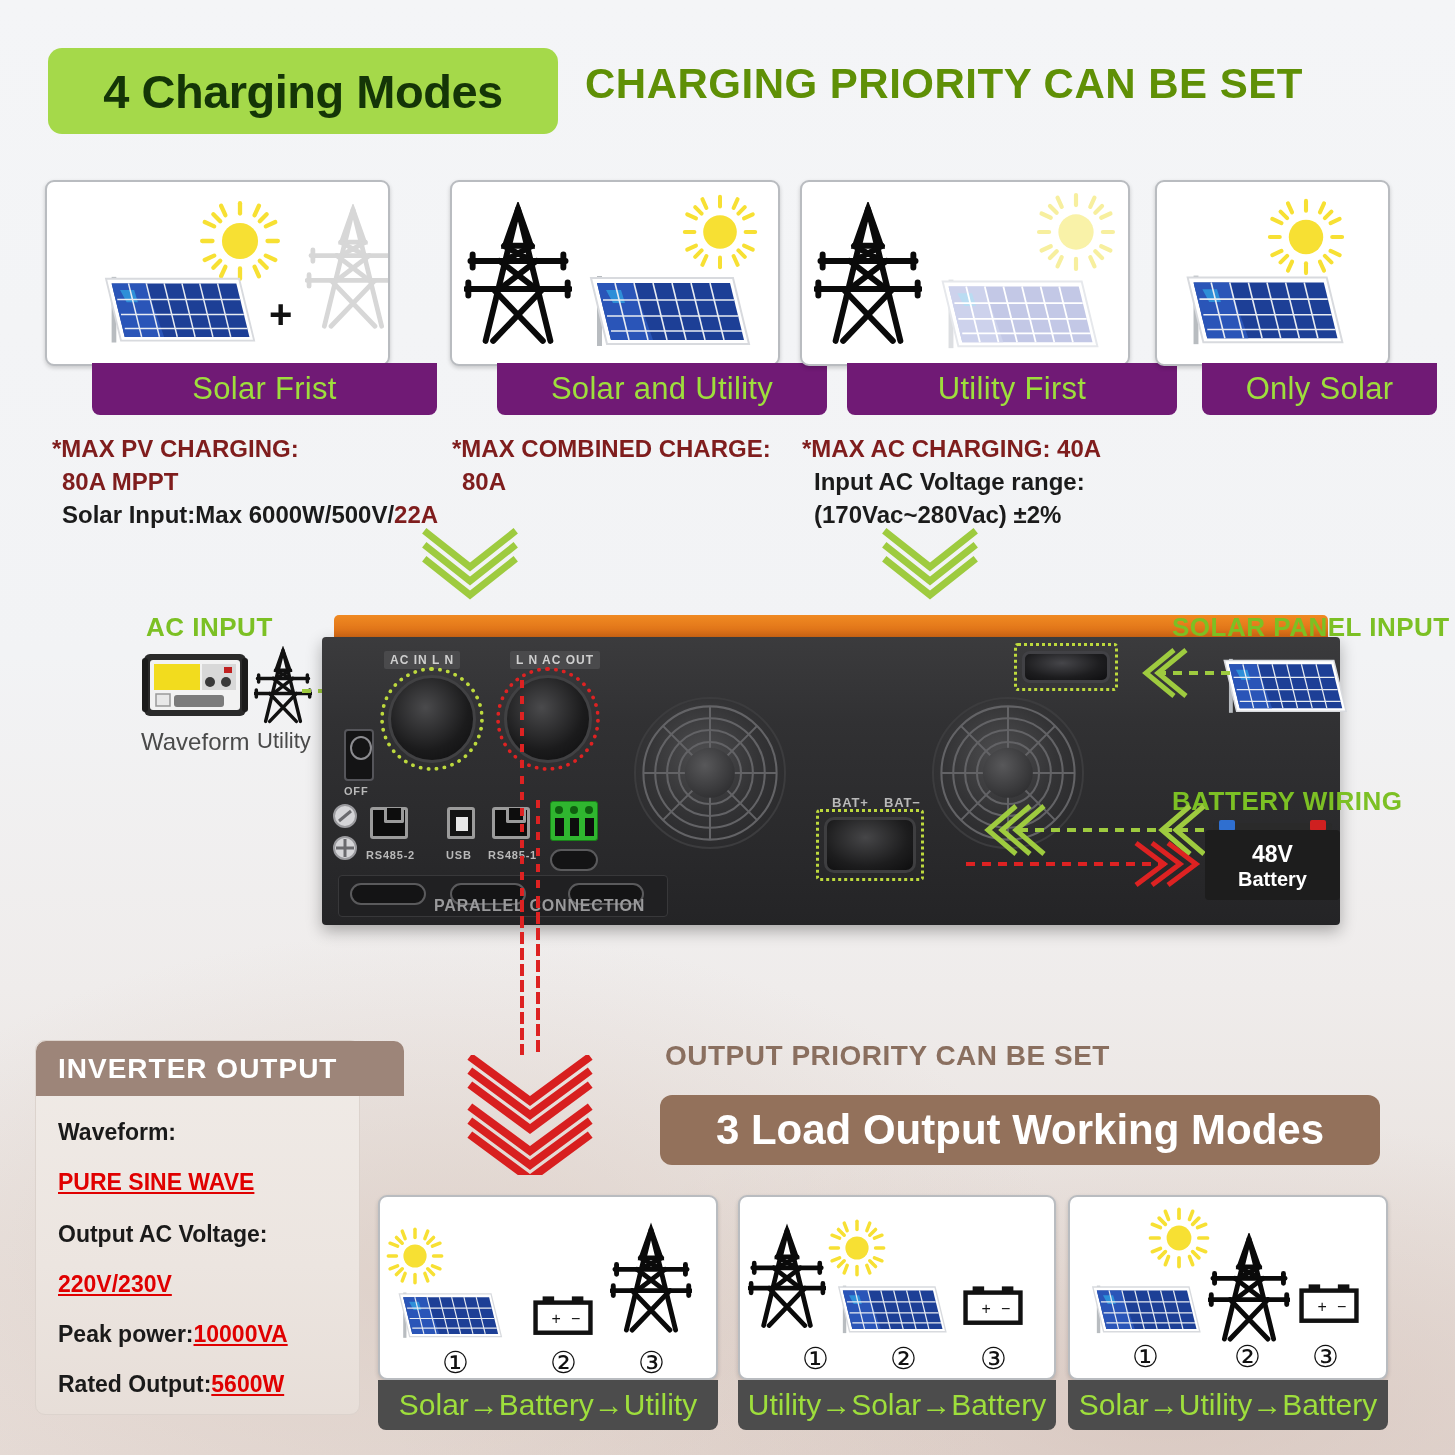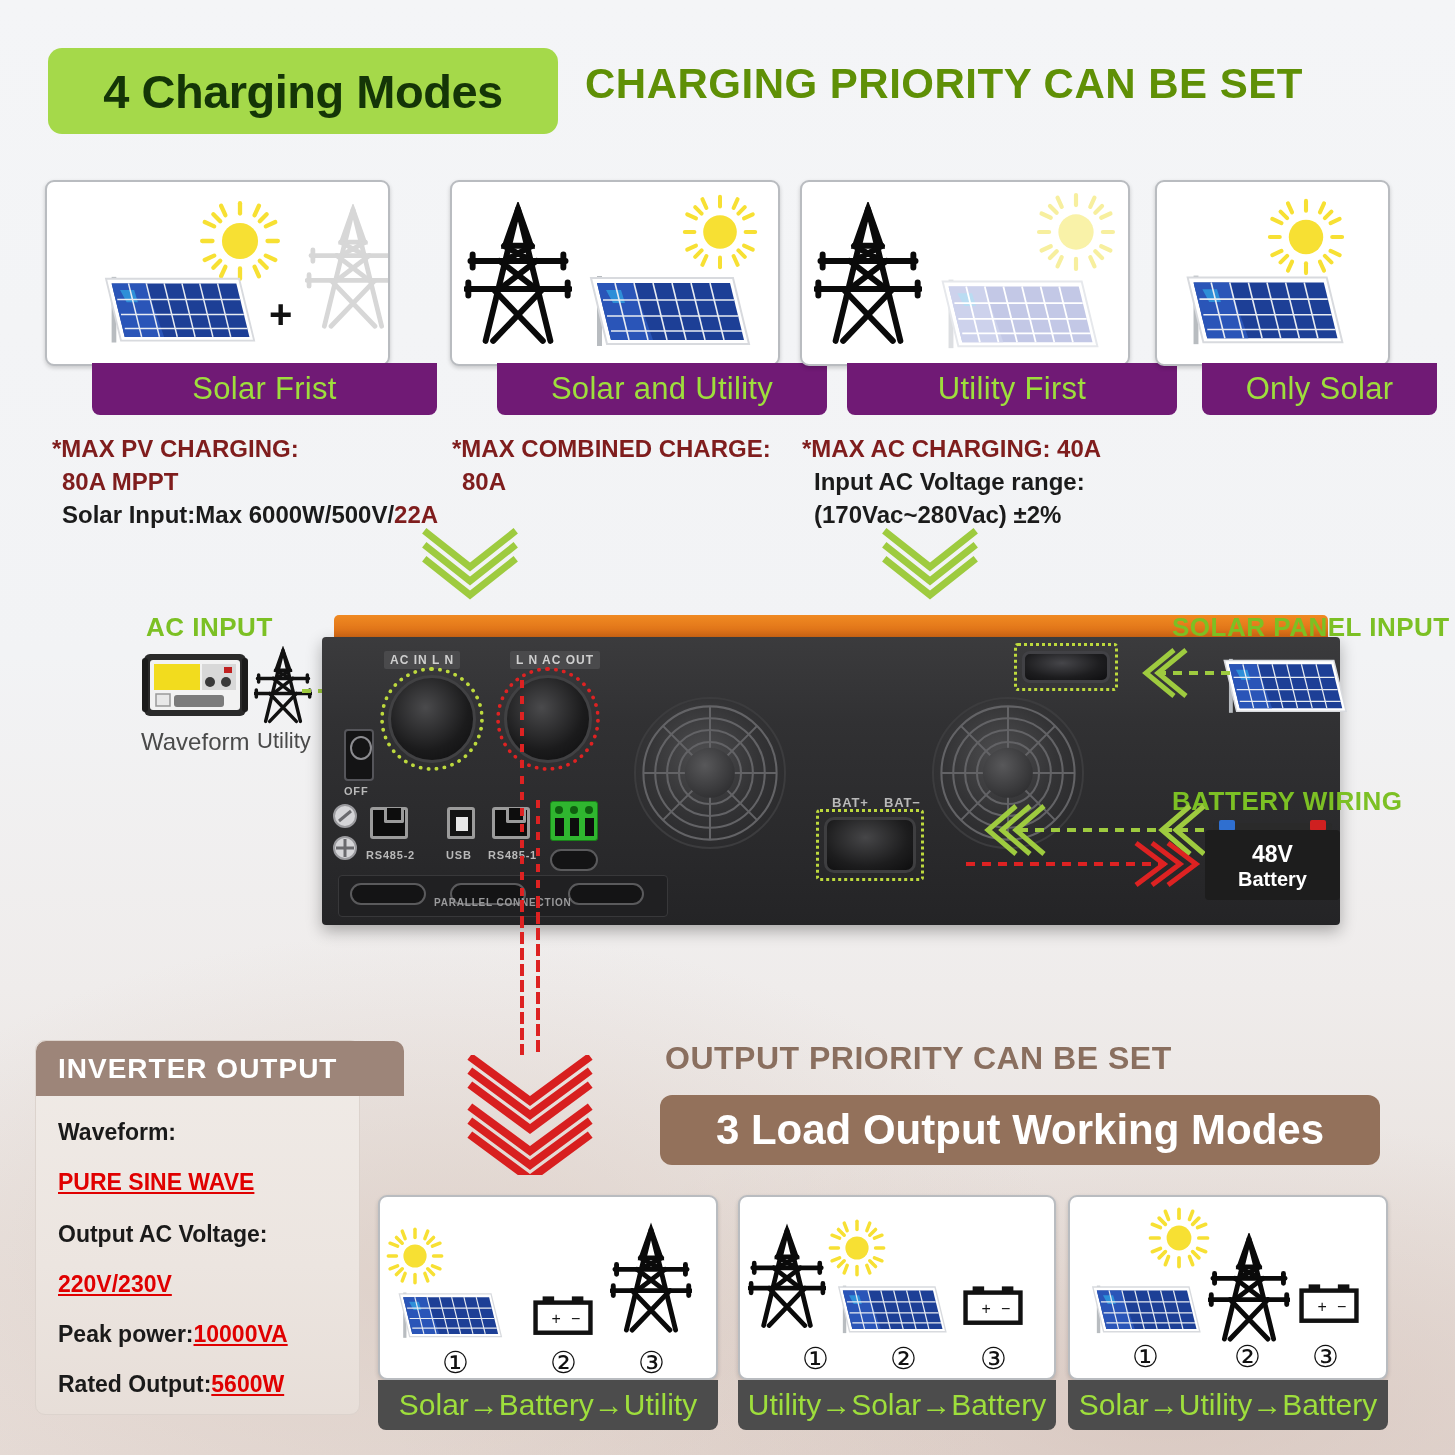--- a/index.html
+++ b/index.html
@@ -160,21 +160,21 @@
     background:linear-gradient(180deg,#f0ebe7 0%, #ece5e0 60%, #e7ded8 100%);
     border-radius:10px; border:1px solid #dcd3cd; }
   #invhdr{ position:absolute; left:0; top:0; width:368px; height:55px;
     background:#9d8579; border-radius:10px 10px 0 0; display:flex; align-items:center; padding-left:22px;}
   #invhdr span{ color:#fff; font-size:28px; font-weight:bold; letter-spacing:1px;}
   .invline{ position:absolute; left:22px; font-size:23px; color:#1a1a1a; font-weight:bold; white-space:nowrap;}
   .invline .r{ color:#e00000; text-decoration:underline; }
   .invline.red-u{ color:#e00000; text-decoration:underline; }
 
   
-  #outhead{ left:665px; top:1040px; font-size:32px; font-weight:bold; color:#8a6f5f; letter-spacing:0.5px; white-space:nowrap;}
+  #outhead{ left:665px; top:1040px; font-size:28px; font-weight:bold; color:#8a6f5f; letter-spacing:0.5px; white-space:nowrap;}
   #outpill{ left:660px; top:1095px; width:720px; height:70px; background:#93715b; border-radius:12px;
     display:flex; align-items:center; justify-content:center;}
   #outpill span{ font-size:42px; font-weight:bold; color:#fff;}
 
   
   .ocard{ top:1195px; height:235px; }
   .ocard .box{ width:100%; height:185px; background:#fff; border:2px solid #b9bcc0; border-radius:9px;
     position:relative; overflow:hidden; box-shadow:0 2px 4px rgba(0,0,0,0.16);}
   .ocard .cap{ position:absolute; left:0; bottom:0; width:100%; height:50px; background:#4c4c4c;
     border-radius:0 0 8px 8px; display:flex; align-items:center; justify-content:center;}
@@ -561,21 +561,21 @@
       <div class="batport" style="left:502px; top:180px; width:92px; height:56px;"></div>
       <div class="dashbox" style="left:494px; top:172px; width:108px; height:72px;"></div>
 
       <div class="pvport" style="left:700px; top:14px; width:88px; height:32px;"></div>
       <div class="dashbox" style="left:692px; top:6px; width:104px; height:48px;"></div>
 
       <div class="parallelbar" style="left:16px; top:238px; width:330px;"></div>
       <div class="dsub" style="left:28px; top:246px; width:76px;"></div>
       <div class="dsub" style="left:128px; top:246px; width:76px;"></div>
       <div class="dsub" style="left:246px; top:246px; width:76px;"></div>
-      <div class="smalllabel" style="left:112px; top:260px; font-size:10px; color:#9a9a9c;">PARALLEL CONNECTION</div>
+      <div class="smalllabel" style="left:112px; top:260px; font-size:16px; color:#9a9a9c;">PARALLEL CONNECTION</div>
     </div>
   </div>
 
   <div class="sidelabel" style="left:1172px; top:612px;">SOLAR PANEL INPUT</div>
   <svg class="abs" style="left:1216px; top:645px;" width="140" height="74" viewBox="0 0 180 96">
     <rect x="16" y="18" width="5" height="70" fill="#b8bcc0"></rect>
     <polygon points="26,86 168,86 152,20 10,20" fill="#ffffff" stroke="#d8dade" stroke-width="2"></polygon>
     <polygon points="30,82 163,82 149,25 16,25" fill="#1d3f96"></polygon>
     <polygon points="30,82 72,82 52,25 16,25" fill="#2a55b8"></polygon>
     <polygon points="32,45 44,45 40,32 25,32" fill="#2e8fd8"></polygon>

